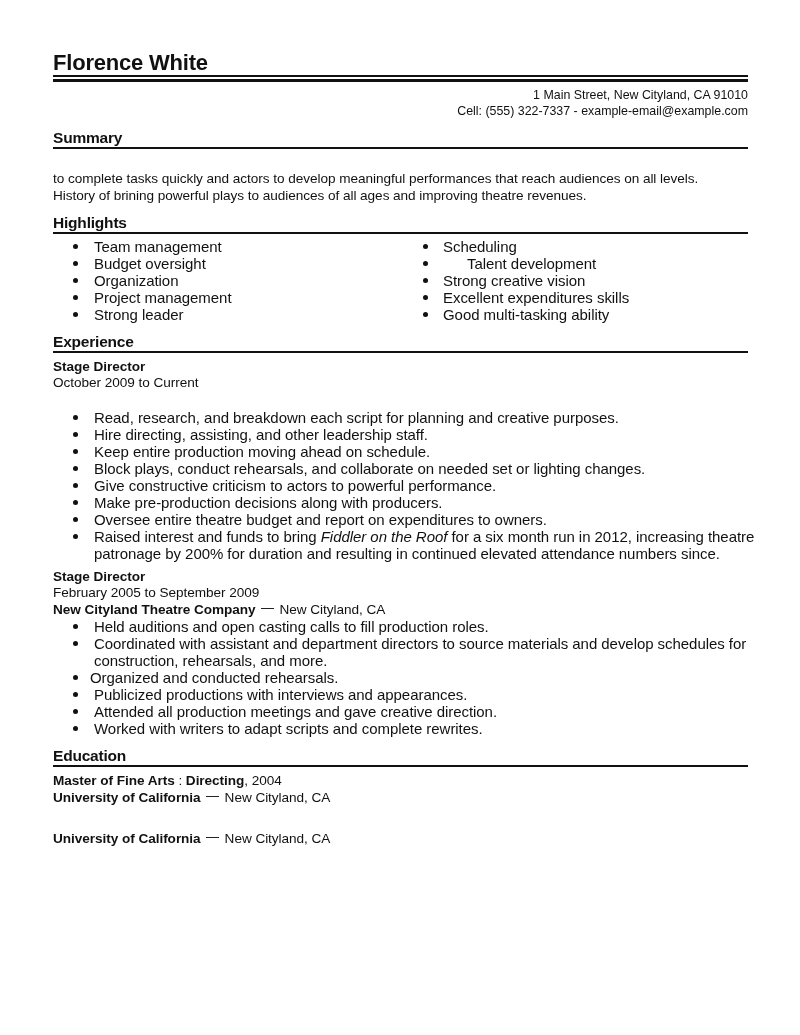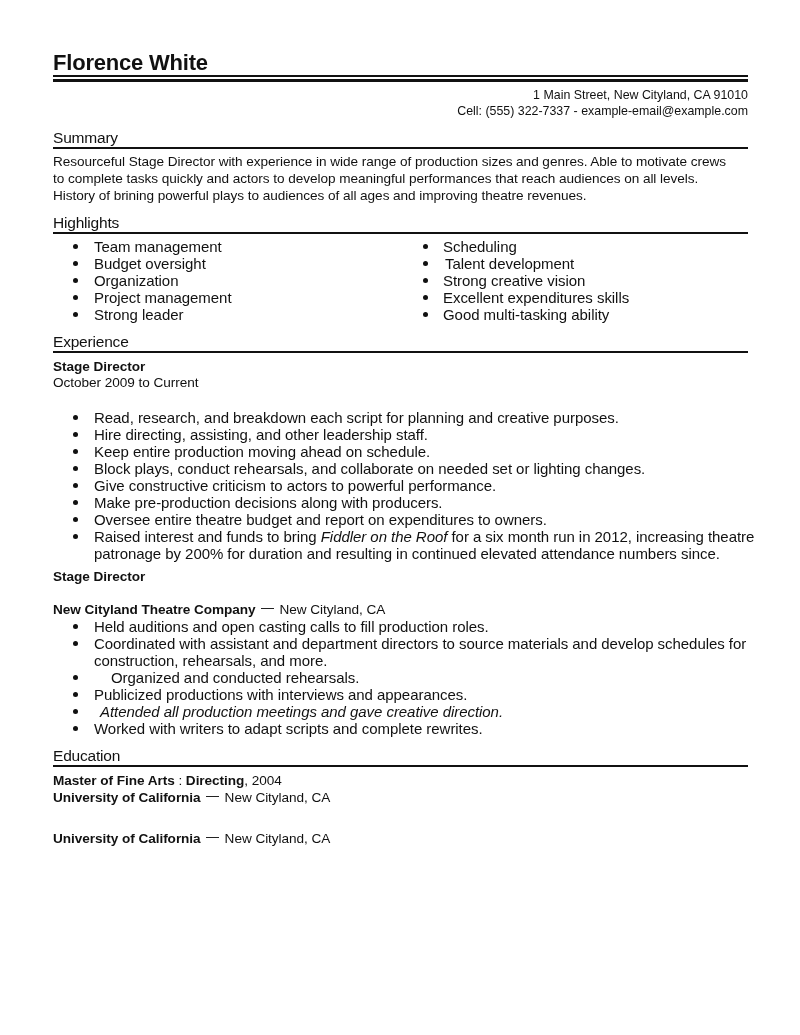--- a/index.html
+++ b/index.html
@@ -4,21 +4,21 @@
 <style>
   html, body { margin: 0; padding: 0; background: #ffffff; }
   body { width: 800px; height: 1035px; position: relative; overflow: hidden;
          font-family: "Liberation Sans", sans-serif; color: #111111; }
   .page { position: absolute; left: 0; top: 0; width: 800px; height: 1035px; }
   .name { position: absolute; left: 53px; top: 50px; font-size: 22px; font-weight: bold;
           letter-spacing: -0.2px; line-height: 26px; color: #111; }
   .rule-thin { position: absolute; left: 53px; width: 695px; top: 75px; height: 2px; background: #111; }
   .rule-thick { position: absolute; left: 53px; width: 695px; top: 79px; height: 3px; background: #111; }
   .contact { position: absolute; right: 52px; font-size: 12.4px; line-height: 16px; text-align: center; white-space: nowrap; }
-  .sec-head { position: absolute; left: 53px; font-size: 15.5px; font-weight: normal; line-height: 18px; letter-spacing: -0.2px; }
+  .sec-head { position: absolute; left: 53px; font-size: 15.5px; font-weight: bold; line-height: 18px; letter-spacing: -0.2px; }
   .sec-rule { position: absolute; left: 53px; width: 695px; height: 2px; background: #111; }
   .line { position: absolute; left: 53px; font-size: 13.6px; line-height: 17px; white-space: nowrap; letter-spacing: -0.05px; }
   .b { font-weight: bold; }
   .bullet-row { position: absolute; font-size: 15px; line-height: 17px; white-space: nowrap; letter-spacing: -0.05px; }
   .dot { position: absolute; width: 5px; height: 5px; border-radius: 50%; background: #111; }
   .sep { display: inline-block; width: 13px; height: 1px; background: #222; vertical-align: 5px; margin: 0 6px 0 5px; }
   .it { font-style: italic; }
 </style>
 </head>
 <body>
@@ -26,41 +26,40 @@
 <div class="page">
 
   <div class="name">Florence White</div>
   <div class="rule-thin"></div>
   <div class="rule-thick"></div>
   <div class="contact" style="top:87px">1 Main Street, New Cityland, CA 91010</div>
   <div class="contact" style="top:103px">Cell: (555) 322-7337 - example-email@example.com</div>
 
   <div class="sec-head" style="top:129px">Summary</div>
   <div class="sec-rule" style="top:147px"></div>
-  <div class="line" style="top:153px">Resourceful Stage Director with experience in wide range of production sizes and genres. Able to motivate crews</div>
   <div class="line" style="top:170px">to complete tasks quickly and actors to develop meaningful performances that reach audiences on all levels.</div>
   <div class="line" style="top:187px">History of brining powerful plays to audiences of all ages and improving theatre revenues.</div>
 
   <div class="sec-head" style="top:214px">Highlights</div>
   <div class="sec-rule" style="top:232px"></div>
   <div id="highlights">
       <span class="dot" style="left: 73px; top: 244px;"></span>
       <div class="bullet-row" style="left: 94px; top: 238px;">Team management</div>
       <span class="dot" style="left: 73px; top: 261px;"></span>
       <div class="bullet-row" style="left: 94px; top: 255px;">Budget oversight</div>
       <span class="dot" style="left: 73px; top: 278px;"></span>
       <div class="bullet-row" style="left: 94px; top: 272px;">Organization</div>
       <span class="dot" style="left: 73px; top: 295px;"></span>
       <div class="bullet-row" style="left: 94px; top: 289px;">Project management</div>
       <span class="dot" style="left: 73px; top: 312px;"></span>
       <div class="bullet-row" style="left: 94px; top: 306px;">Strong leader</div>
       <span class="dot" style="left: 423px; top: 244px;"></span>
       <div class="bullet-row" style="left: 443px; top: 238px;">Scheduling</div>
       <span class="dot" style="left: 423px; top: 261px;"></span>
-      <div class="bullet-row" style="left: 445px; top: 255px; text-align: center;">Talent development</div>
+      <div class="bullet-row" style="left: 467px; top: 255px; text-align: center;">Talent development</div>
       <span class="dot" style="left: 423px; top: 278px;"></span>
       <div class="bullet-row" style="left: 443px; top: 272px;">Strong creative vision</div>
       <span class="dot" style="left: 423px; top: 295px;"></span>
       <div class="bullet-row" style="left: 443px; top: 289px;">Excellent expenditures skills</div>
       <span class="dot" style="left: 423px; top: 312px;"></span>
       <div class="bullet-row" style="left: 443px; top: 306px;">Good multi-tasking ability</div>
     </div>
 
   <div class="sec-head" style="top:333px">Experience</div>
   <div class="sec-rule" style="top:351px"></div>
@@ -81,35 +80,36 @@
       <span class="dot" style="left: 73px; top: 500px;"></span>
       <div class="bullet-row" style="left: 94px; top: 494px;">Make pre-production decisions along with producers.</div>
       <span class="dot" style="left: 73px; top: 517px;"></span>
       <div class="bullet-row" style="left: 94px; top: 511px;">Oversee entire theatre budget and report on expenditures to owners.</div>
       <span class="dot" style="left: 73px; top: 534px;"></span>
       <div class="bullet-row" style="left: 94px; top: 528px;"><span>Raised interest and funds to bring </span><span class="it">Fiddler on the Roof</span><span> for a six month run in 2012, increasing theatre</span></div>
       <div class="bullet-row" style="left: 94px; top: 545px;">patronage by 200% for duration and resulting in continued elevated attendance numbers since.</div>
     </div>
 
   <div class="line b" style="top:568px">Stage Director</div>
+  <div class="line" style="top:584px">February 2005 to September 2009</div>
   <div class="line" style="top:601px">
     <span class="b">New Cityland Theatre Company</span><span class="sep"></span><span>New Cityland, CA</span>
   </div>
   <div id="job1-bullets">
       <span class="dot" style="left: 73px; top: 624px;"></span>
       <div class="bullet-row" style="left: 94px; top: 618px;">Held auditions and open casting calls to fill production roles.</div>
       <span class="dot" style="left: 73px; top: 641px;"></span>
       <div class="bullet-row" style="left: 94px; top: 635px;">Coordinated with assistant and department directors to source materials and develop schedules for</div>
       <div class="bullet-row" style="left: 94px; top: 652px;">construction, rehearsals, and more.</div>
       <span class="dot" style="left: 73px; top: 675px;"></span>
-      <div class="bullet-row" style="left: 111px; top: 669px;">Organized and conducted rehearsals.</div>
+      <div class="bullet-row" style="left: 90px; top: 669px;">Organized and conducted rehearsals.</div>
       <span class="dot" style="left: 73px; top: 692px;"></span>
       <div class="bullet-row" style="left: 94px; top: 686px;">Publicized productions with interviews and appearances.</div>
       <span class="dot" style="left: 73px; top: 709px;"></span>
-      <div class="bullet-row" style="left: 100px; top: 703px; font-style: italic;">Attended all production meetings and gave creative direction.</div>
+      <div class="bullet-row" style="left: 94px; top: 703px;">Attended all production meetings and gave creative direction.</div>
       <span class="dot" style="left: 73px; top: 726px;"></span>
       <div class="bullet-row" style="left: 94px; top: 720px;">Worked with writers to adapt scripts and complete rewrites.</div>
     </div>
 
   <div class="sec-head" style="top:747px">Education</div>
   <div class="sec-rule" style="top:765px"></div>
 
   <div class="line" style="top:772px">
     <span class="b">Master of Fine Arts</span><span> : </span><span class="b">Directing</span><span>, 2004</span>
   </div>

